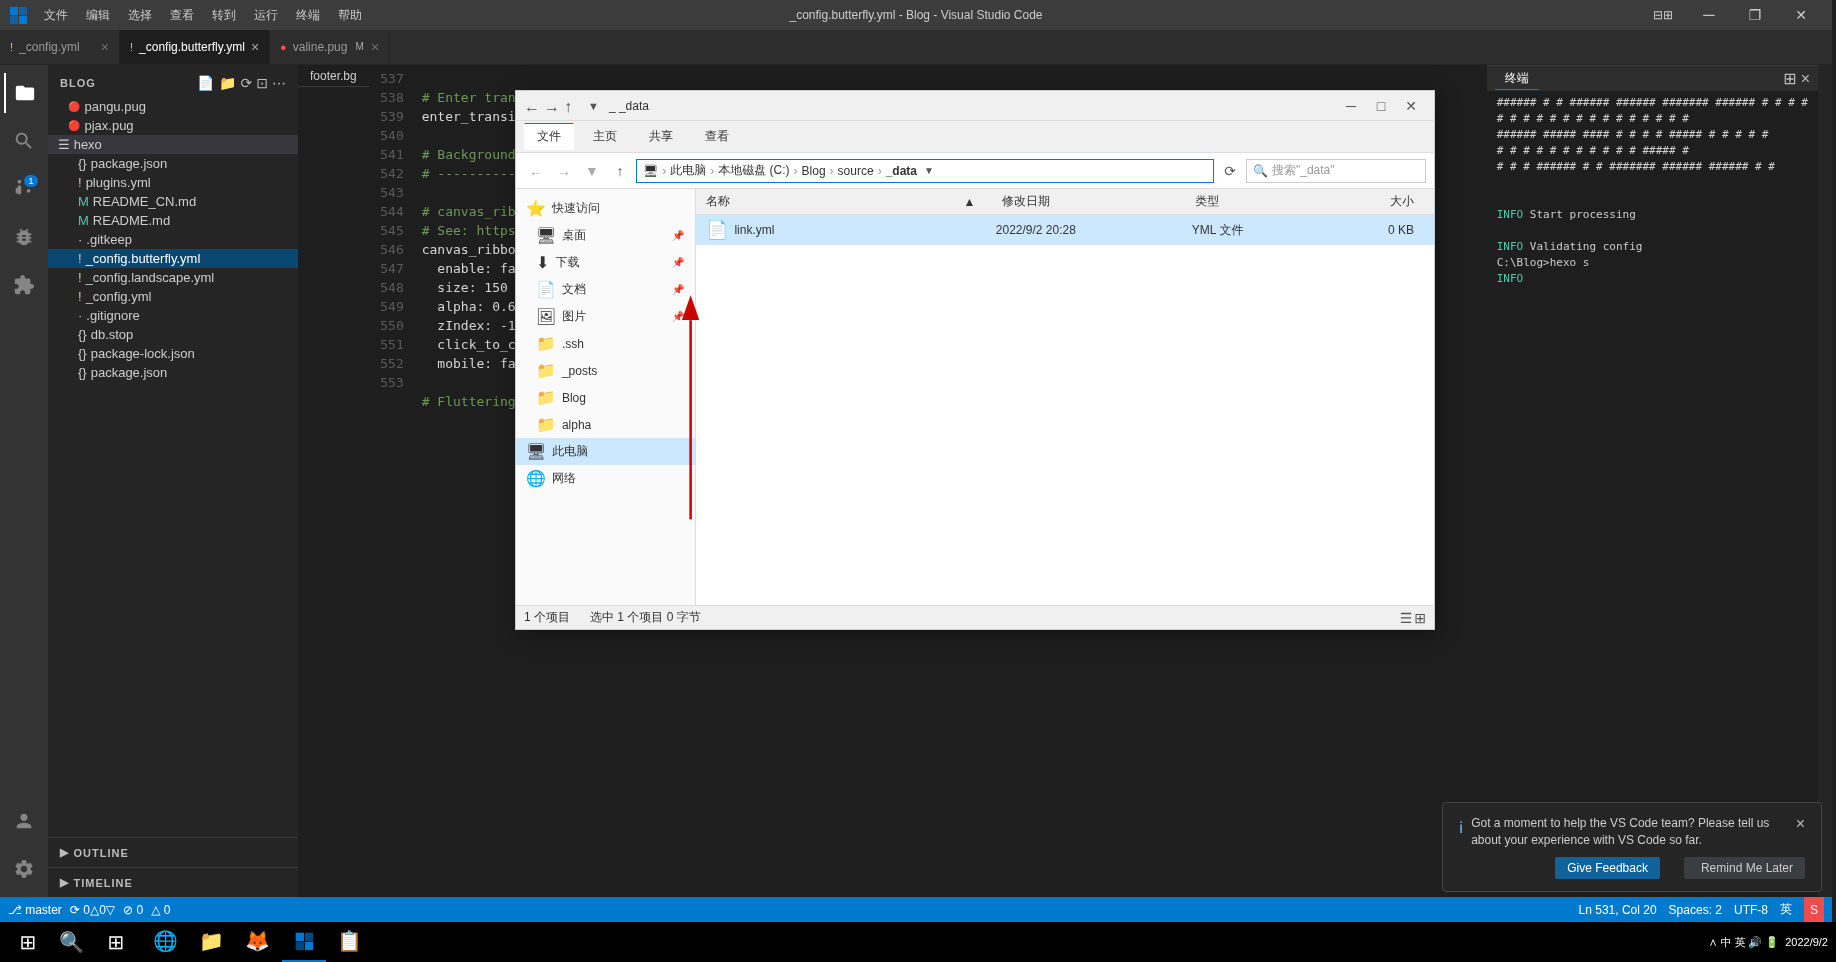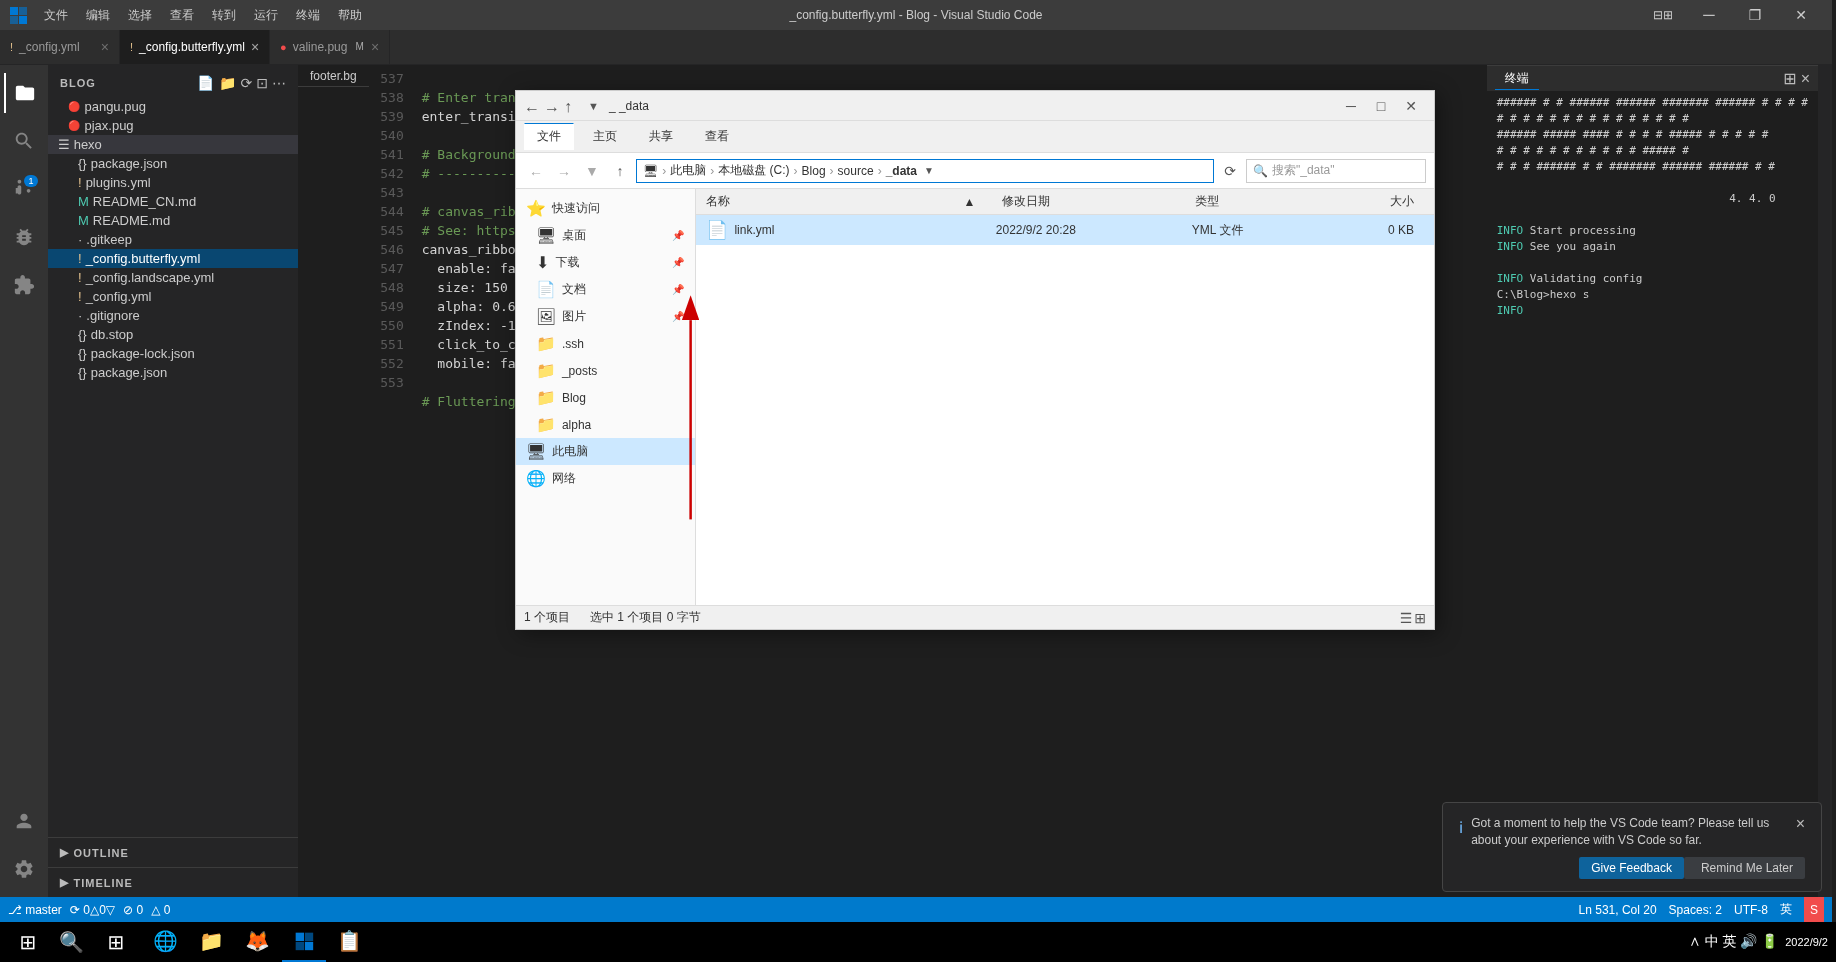--- a/index.html
+++ b/index.html
@@ -488,21 +488,21 @@
       display: flex;
       align-items: flex-start;
       gap: 8px;
     }
     .notification-icon { color: #75beff; font-size: 16px; flex-shrink: 0; margin-top: 1px; }
     .notification-text { color: #ccc; line-height: 1.4; }
     .notification-close { margin-left: auto; cursor: pointer; color: #bbb; font-size: 16px; }
     .notification-actions {
       display: flex;
       justify-content: flex-end;
-      gap: 0;
+      gap: 24px;
     }
     .notification-btn {
       padding: 4px 12px;
       background: #0e639c;
       color: #fff;
       border: none;
       cursor: pointer;
       font-size: 12px;
       border-radius: 2px;
     }
@@ -810,24 +810,22 @@
         </div>
         <div class="terminal-content" style="overflow:hidden;">
 
           <div style="color:#ccc; font-family:Consolas,monospace; font-size:11px; line-height:16px;">
             <div>######  #   # ###### ###### ####### ###### #     #    #   #</div>
             <div>#     # #   # #      #   #  #     # #      #     #   # #  #</div>
             <div>######  #####  ####  #   #  #     # #####  #     #  #   # #</div>
             <div>#       #   # #      #   #  #     # #      #     #  #####  #</div>
             <div>#       #   # ###### #   #  ####### ###### ###### #       #</div>
             <br>
-            <div style="text-align:center; padding-left:200px;">4. 4. 0</div>
             <br>
             <div><span style="color:#4ec9b0;">INFO</span>  Start processing</div>
-            <div><span style="color:#4ec9b0;">INFO</span>  See you again</div>
             <br>
             <div><span style="color:#4ec9b0;">INFO</span>  Validating config</div>
             <div>C:\Blog&gt;hexo s</div>
             <div><span style="color:#4ec9b0;">INFO</span></div>
             <br>
             
             <br>
             
             
           </div>
@@ -864,21 +862,21 @@
         <svg width="20" height="20" viewBox="0 0 24 24">
             <rect width="10" height="10" x="2" y="2" fill="#0078d4"></rect>
             <rect width="10" height="10" x="13" y="2" fill="#0078d4" opacity="0.6"></rect>
             <rect width="10" height="10" x="2" y="13" fill="#0078d4" opacity="0.6"></rect>
             <rect width="10" height="10" x="13" y="13" fill="#0078d4"></rect>
           </svg>
       </div>
       <div class="taskbar-app">📋</div>
     </div>
     <div class="taskbar-right">
-      <span style="font-size:14px;">∧ 中 英 🔊 🔋</span>
+      <span style="font-size:11px;">∧ 中 英 🔊 🔋</span>
       <span style="text-align:right; font-size:11px; cursor:pointer;">
         <div>2022/9/2</div>
       </span>
     </div>
   </div>
 
   <div class="file-explorer-overlay">
 
     <div class="fe-title-bar">
       <div class="fe-title-icons">

